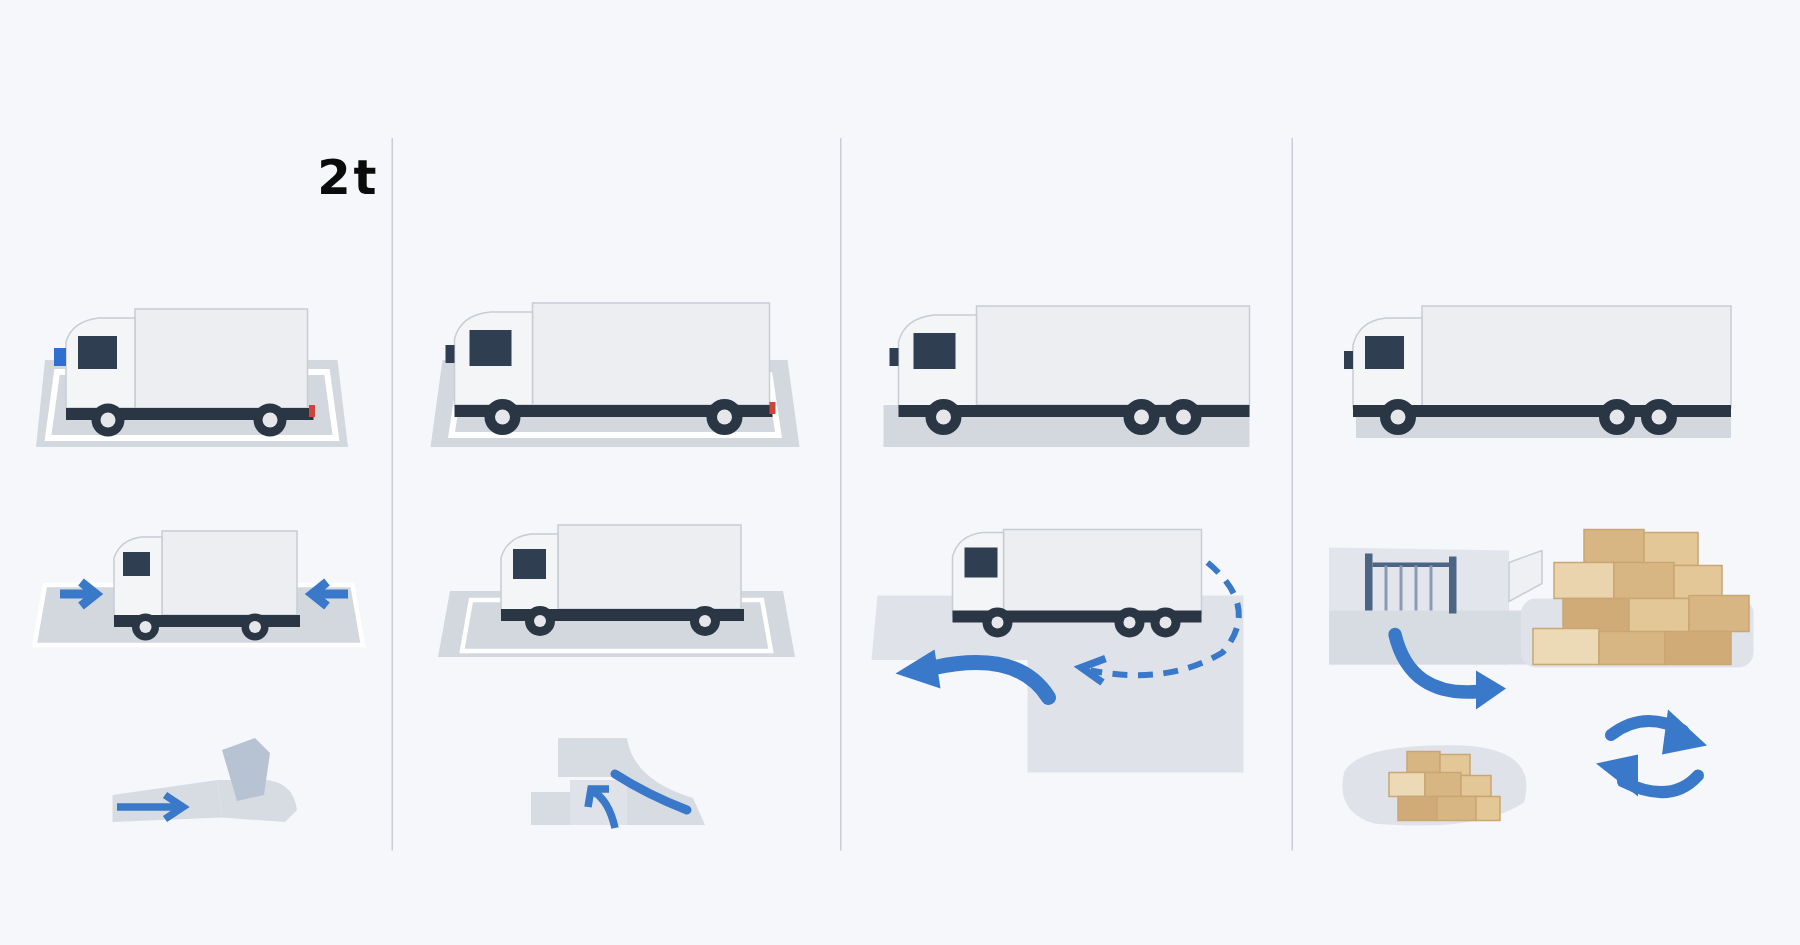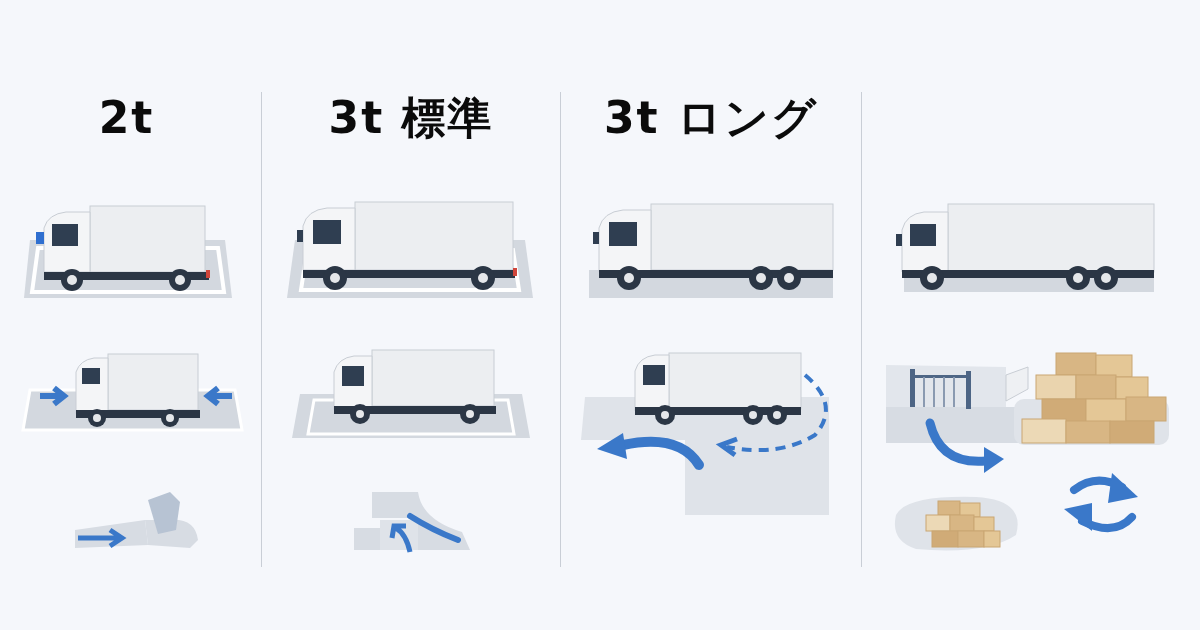--- a/index.html
+++ b/index.html
@@ -1,19 +1,19 @@
 <!DOCTYPE html>
 <html><head>
 <meta charset="utf-8">
 <style>
   html,body{margin:0;padding:0;}
   body{width:1200px;height:630px;background:#f5f7fb;position:relative;overflow:hidden;font-family:"DejaVu Sans","Liberation Sans",sans-serif;}
   .col{position:absolute;top:0;height:630px;}
   .divider{position:absolute;top:92px;width:1px;height:475px;background:#c9ced6;}
-  .title{position:absolute;top:92px;left:0;right:0;text-align:center;font-weight:bold;font-size:44px;color:#0b0b0b;letter-spacing:2px;line-height:52px;}
+  .title{position:absolute;top:92px;left:0;right:0;text-align:right;font-weight:bold;font-size:32px;color:#0b0b0b;letter-spacing:2px;line-height:52px;}
   svg{position:absolute;overflow:visible;}
 </style>
 </head>
 <body>
 
 <div class="divider" style="left:261px"></div>
 <div class="divider" style="left:560px"></div>
 <div class="divider" style="left:861px"></div>
 
 <div class="col" style="left:0;width:261px">
@@ -50,21 +50,20 @@
 
   <svg style="left:70px;top:490px" width="140" height="65" viewBox="0 0 140 65">
     <path d="M5,40 L75,30 L78,55 L5,58 Z" fill="#d7dce3"></path>
     <path d="M75,30 L100,30 Q125,28 128,50 L120,58 L78,55 Z" fill="#d7dce3"></path>
     <path d="M78,10 L100,2 L110,12 L106,40 L88,44 Z" fill="#b7c3d3"></path>
     <path d="M8,48 L48,48 M40,40 L52,48 L40,56" stroke="#3a78c9" stroke-width="5" fill="none"></path>
   </svg>
 </div>
 
 <div class="col" style="left:262px;width:298px">
-  <div class="title">3t 標準</div>
 
   <svg style="left:25px;top:198px" width="250" height="108" viewBox="0 0 250 108">
     <polygon points="8,42 238,42 246,100 0,100" fill="#d3d8df"></polygon>
     <polygon points="20,52 226,52 232,92 14,92" fill="none" stroke="#fff" stroke-width="4"></polygon>
     <rect x="68" y="4" width="158" height="68" fill="#eceef1" stroke="#c8cdd4"></rect>
     <path d="M16,72 L16,28 Q20,12 40,10 L68,10 L68,72 Z" fill="#f4f5f7" stroke="#c8cdd4"></path>
     <rect x="26" y="22" width="28" height="24" fill="#2f3e51"></rect>
     <rect x="10" y="32" width="6" height="12" fill="#2f3e51"></rect>
     <rect x="16" y="72" width="212" height="8" fill="#2b3645"></rect>
     <circle cx="48" cy="80" r="12" fill="#2b3645"></circle>
@@ -91,21 +90,20 @@
     <path d="M20,2 L66,2 L66,28 L20,28 Z" fill="#d7dce3"></path>
     <path d="M66,2 Q70,30 110,42 L118,60 L66,60 Z" fill="#d7dce3"></path>
     <path d="M2,38 L28,38 L28,60 L2,60 Z" fill="#d7dce3"></path>
     <path d="M28,30 L66,30 L66,60 L28,60 Z" fill="#dfe3e9"></path>
     <path d="M58,26 Q80,40 106,50" stroke="#3a78c9" stroke-width="6" fill="none" stroke-linecap="round"></path>
     <path d="M58,62 Q54,44 44,38 M40,48 L42,36 L54,36" stroke="#3a78c9" stroke-width="5" fill="none"></path>
   </svg>
 </div>
 
 <div class="col" style="left:561px;width:300px">
-  <div class="title">3t ロング</div>
 
   <svg style="left:22px;top:200px" width="260" height="100" viewBox="0 0 260 100">
     <polygon points="6,70 250,70 250,98 6,98" fill="#d3d8df"></polygon>
     <rect x="68" y="4" width="182" height="66" fill="#eceef1" stroke="#c8cdd4"></rect>
     <path d="M16,72 L16,28 Q20,12 40,10 L68,10 L68,72 Z" fill="#f4f5f7" stroke="#c8cdd4"></path>
     <rect x="26" y="22" width="28" height="24" fill="#2f3e51"></rect>
     <rect x="10" y="32" width="6" height="12" fill="#2f3e51"></rect>
     <rect x="16" y="70" width="234" height="8" fill="#2b3645"></rect>
     <circle cx="46" cy="78" r="12" fill="#2b3645"></circle>
       <circle cx="46" cy="78" r="5" fill="#e5e7ea"></circle>

